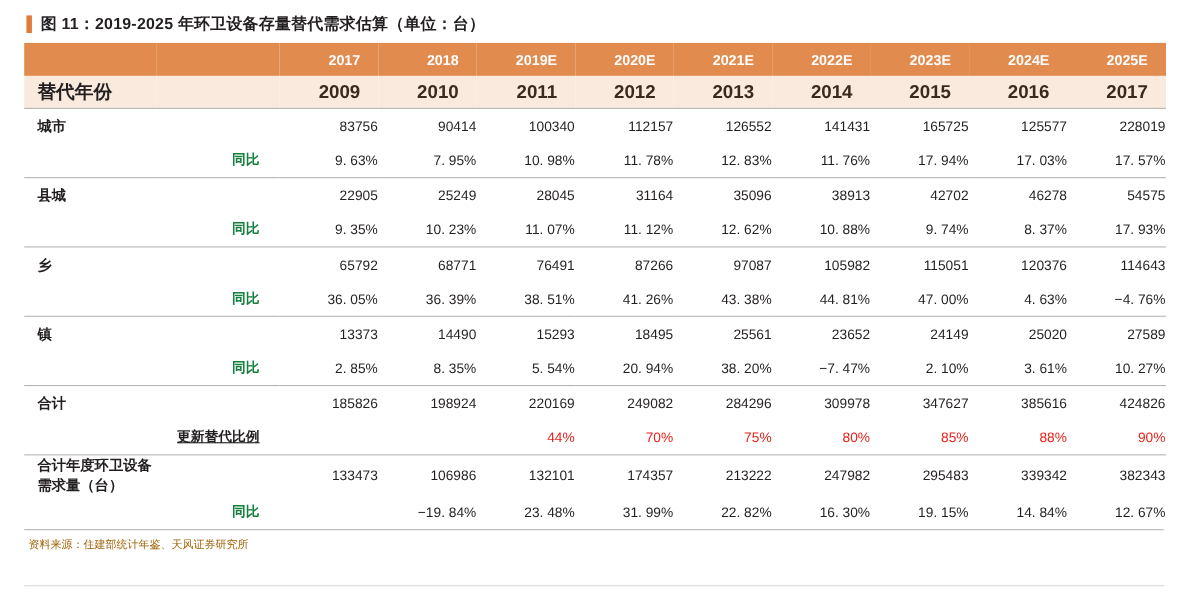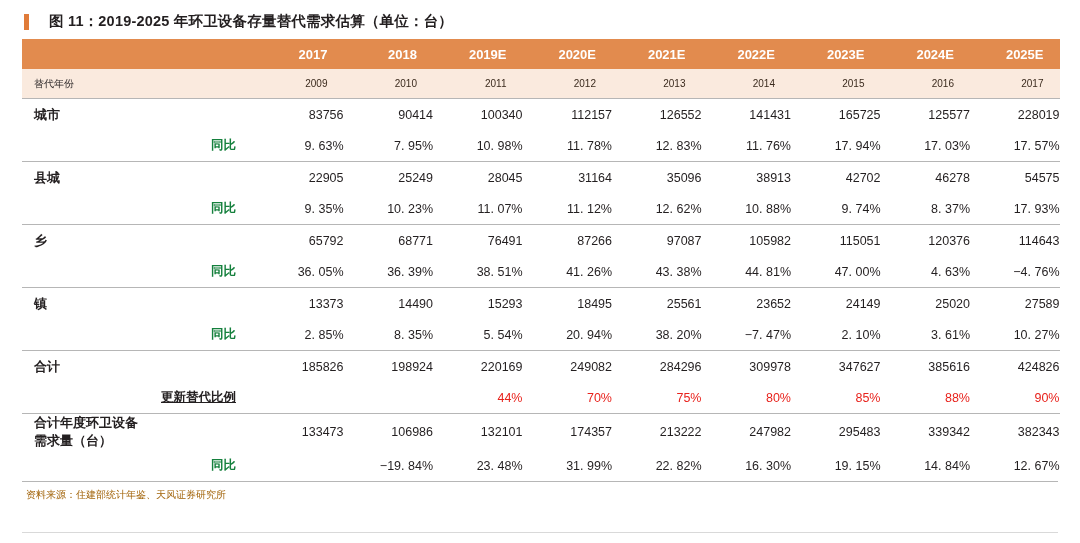--- a/index.html
+++ b/index.html
@@ -18,21 +18,21 @@
     position: relative;
     width: 1080px;
     height: 543px;
     box-sizing: border-box;
     padding: 10px 22px 0 22px;
   }
   
   .title-row {
     display: flex;
     align-items: center;
-    gap: 20px;
+    gap: 8px;
     padding: 2px 0 8px 2px;
   }
   .title-bar {
     width: 5px;
     height: 16px;
     background: #e07b39;
     display: inline-block;
   }
   .title-text {
     font-size: 14.5px;
@@ -64,22 +64,22 @@
     text-align: right;
     padding-right: 16px;
     vertical-align: middle;
   }
   thead tr.hdr1 th.blank {
     background: #e28b4e;
   }
   thead tr.hdr2 th {
     background: #faeade;
     color: #3a2a1d;
-    font-weight: normal;
-    font-size: 10px;
+    font-weight: bold;
+    font-size: 17px;
     height: 29px;
     text-align: right;
     padding-right: 16px;
     vertical-align: middle;
   }
   thead tr.hdr2 th.rowlabel {
     text-align: left;
     padding-left: 12px;
     color: #231f20;
   }

